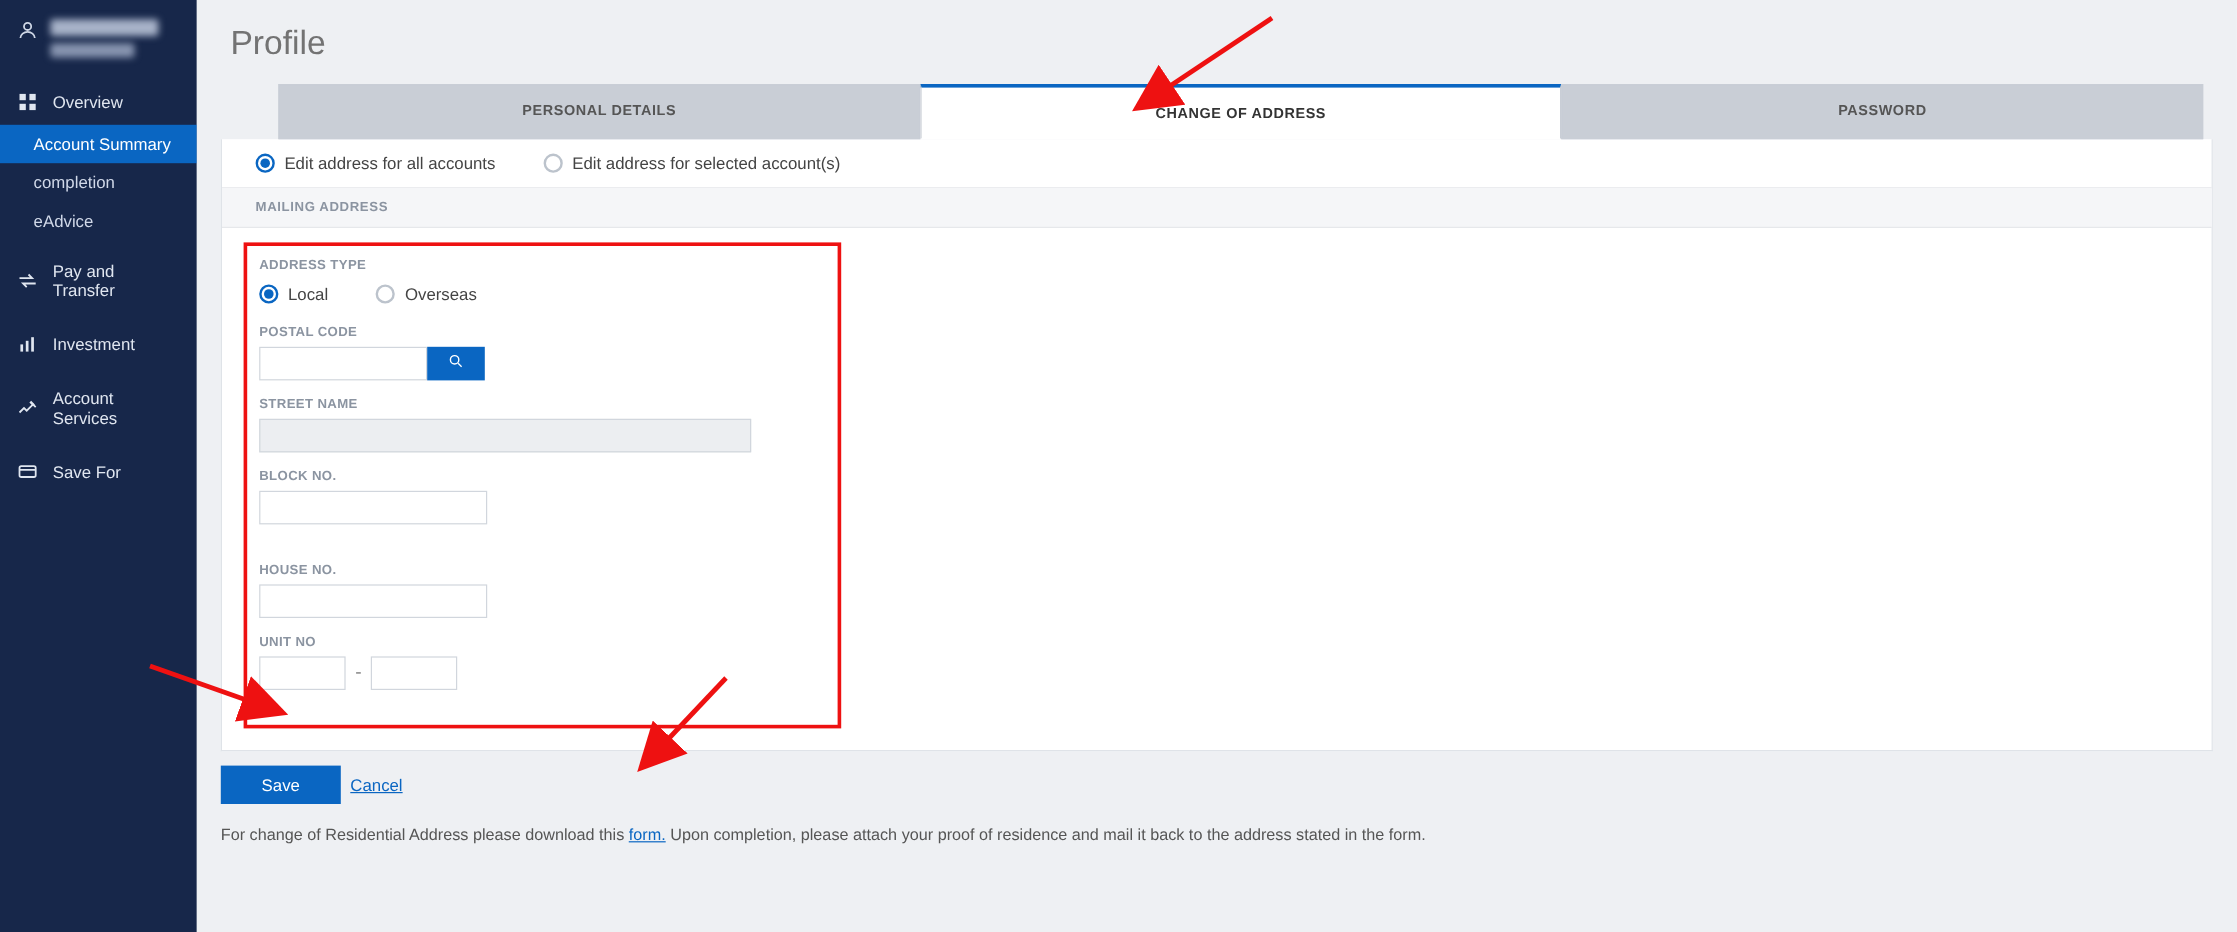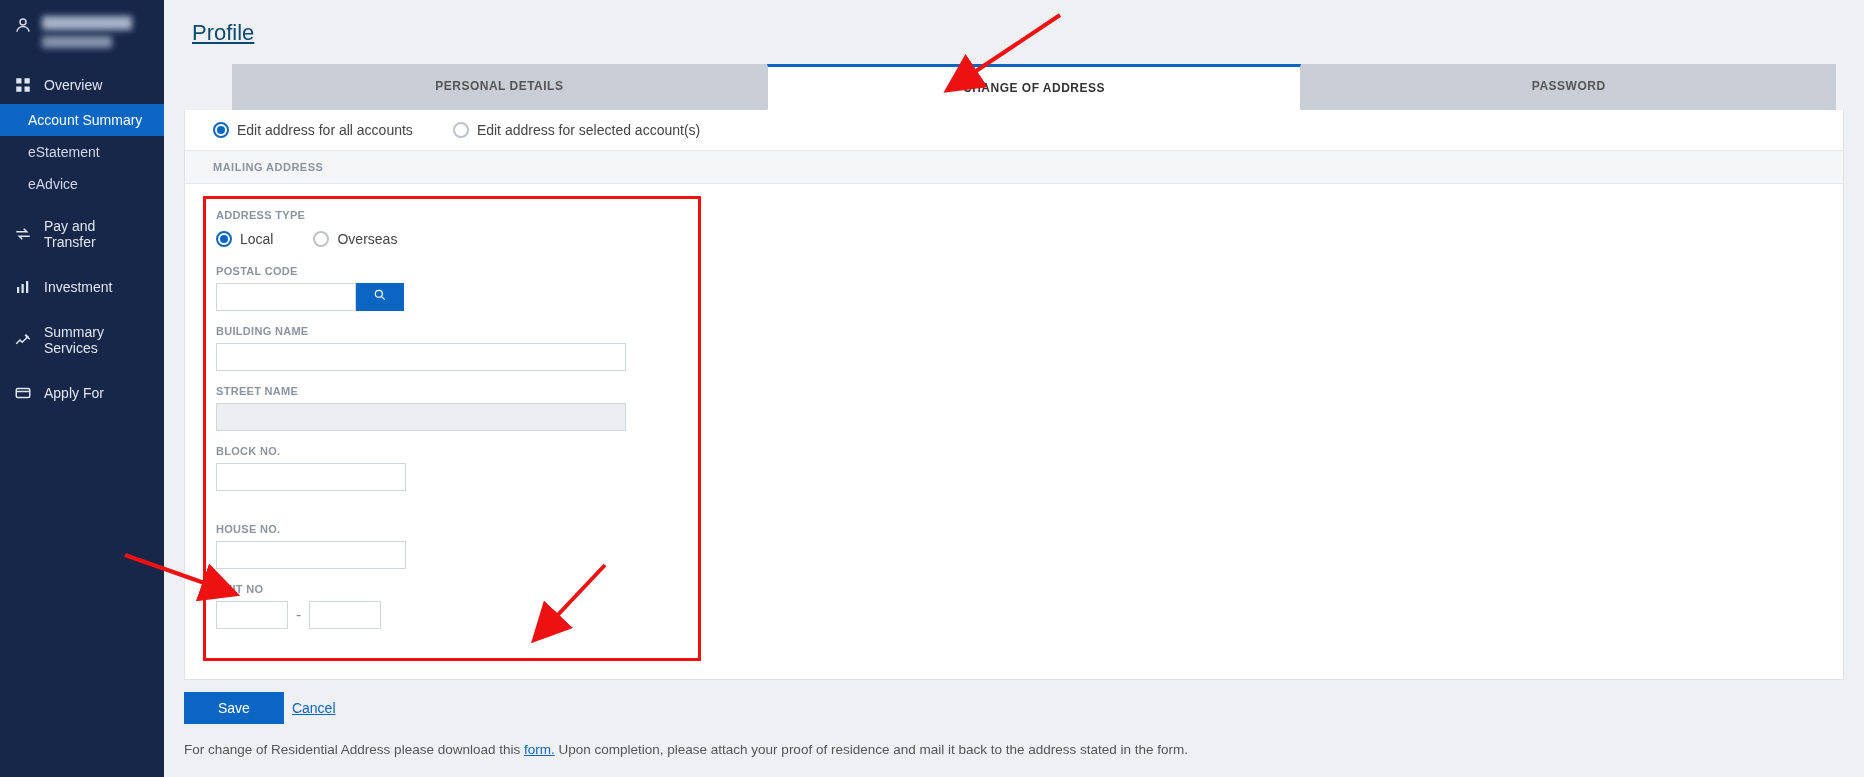--- a/index.html
+++ b/index.html
@@ -15,21 +15,21 @@
 .sidebar .user-block .blur-line.l2 { width: 70px; height: 12px; background: #8895b0; }
 
 .nav-item { display: flex; align-items: center; padding: 10px 14px; color: #e0e6f0; cursor: pointer; }
 .nav-item .icon { width: 18px; height: 18px; flex: 0 0 18px; margin-right: 12px; }
 .nav-item .icon svg { width: 18px; height: 18px; fill: #e0e6f0; }
 .nav-sub { padding: 8px 14px 8px 28px; color: #d0d8e8; cursor: pointer; }
 .nav-sub.selected { background: #0a66c2; color: #fff; }
 .nav-spacer { height: 8px; }
 
 .main { flex: 1; background: #eef0f3; overflow: auto; }
-.page-title { font-size: 22px; color: #0c4a6e; padding: 20px 28px 12px 28px; font-weight: 400; text-decoration: underline; }
+.page-title { font-size: 28px; color: #737373; padding: 20px 28px 12px 28px; font-weight: 400; }
 
 .tabs { display: flex; margin: 6px 28px 0 20px; padding-left: 48px; }
 .tab { flex: 1; text-align: center; padding: 14px 10px; font-size: 12px; letter-spacing: .5px; color: #555; background: #c9ced6; border: 1px solid #c9ced6; cursor: pointer; font-weight: 600; }
 .tab.active { background: #fff; color: #333; border-top: 3px solid #0a66c2; border-bottom: 1px solid #fff; }
 .tab:not(.active) { border-bottom: 1px solid #c9ced6; }
 
 .panel { background: #fff; margin: 0 20px; border: 1px solid #dfe3e8; border-top: none; }
 
 .radio-row { display: flex; align-items: flex-end; padding: 12px 28px; border-bottom: 1px solid #e6e8eb; }
 .radio-opt { display: flex; align-items: center; margin-right: 40px; font-size: 14px; color: #444; cursor: pointer; }
@@ -92,21 +92,21 @@
         <svg viewBox="0 0 24 24">
             <rect x="3" y="3" width="7" height="7"></rect>
             <rect x="14" y="3" width="7" height="7"></rect>
             <rect x="3" y="14" width="7" height="7"></rect>
             <rect x="14" y="14" width="7" height="7"></rect>
           </svg>
       </span>
       <span>Overview</span>
     </div>
     <div class="nav-sub selected"><span>Account Summary</span></div>
-    <div class="nav-sub"><span>eStatement</span></div>
+    <div class="nav-sub"><span>completion</span></div>
     <div class="nav-sub"><span>eAdvice</span></div>
 
     <div class="nav-spacer"></div>
     <div class="nav-item">
       <span class="icon">
         <svg viewBox="0 0 24 24">
             <path d="M3 9h14l-4-4M21 15H7l4 4" stroke="#e0e6f0" stroke-width="2" fill="none"></path>
           </svg>
       </span>
       <span>Pay and Transfer</span>
@@ -123,31 +123,31 @@
       <span>Investment</span>
     </div>
     <div class="nav-spacer"></div>
     <div class="nav-item">
       <span class="icon">
         <svg viewBox="0 0 24 24">
             <path d="M3 17l5-5 3 3 7-7 3 3" stroke="#e0e6f0" stroke-width="2" fill="none"></path>
             <path d="M16 4l4 4-2 2-4-4z"></path>
           </svg>
       </span>
-      <span>Summary Services</span>
+      <span>Account Services</span>
     </div>
     <div class="nav-spacer"></div>
     <div class="nav-item">
       <span class="icon">
         <svg viewBox="0 0 24 24">
             <rect x="3" y="6" width="18" height="12" rx="2" stroke="#e0e6f0" stroke-width="2" fill="none"></rect>
             <line x1="3" y1="10" x2="21" y2="10" stroke="#e0e6f0" stroke-width="2"></line>
           </svg>
       </span>
-      <span>Apply For</span>
+      <span>Save For</span>
     </div>
   </aside>
 
   <main class="main">
     <h1 class="page-title">Profile</h1>
 
     <div class="tabs">
       <div class="tab"><span>PERSONAL DETAILS</span></div>
       <div class="tab active"><span>CHANGE OF ADDRESS</span></div>
       <div class="tab"><span>PASSWORD</span></div>
@@ -192,24 +192,20 @@
                 <span>
                   <svg viewBox="0 0 24 24">
                       <circle cx="10" cy="10" r="6"></circle>
                       <line x1="15" y1="15" x2="20" y2="20"></line>
                     </svg>
                 </span>
               </div>
             </div>
           </div>
 
-          <div class="fgroup">
-            <span class="flabel">BUILDING NAME</span>
-            <input class="finput" style="width: 410px;" value="">
-          </div>
 
           <div class="fgroup">
             <span class="flabel">STREET NAME</span>
             <input class="finput readonly" style="width: 410px;" readonly="" value="">
           </div>
 
           <div class="row">
             <div class="col fgroup">
               <span class="flabel">BLOCK NO.</span>
               <input class="finput" style="width: 190px;" value="">

